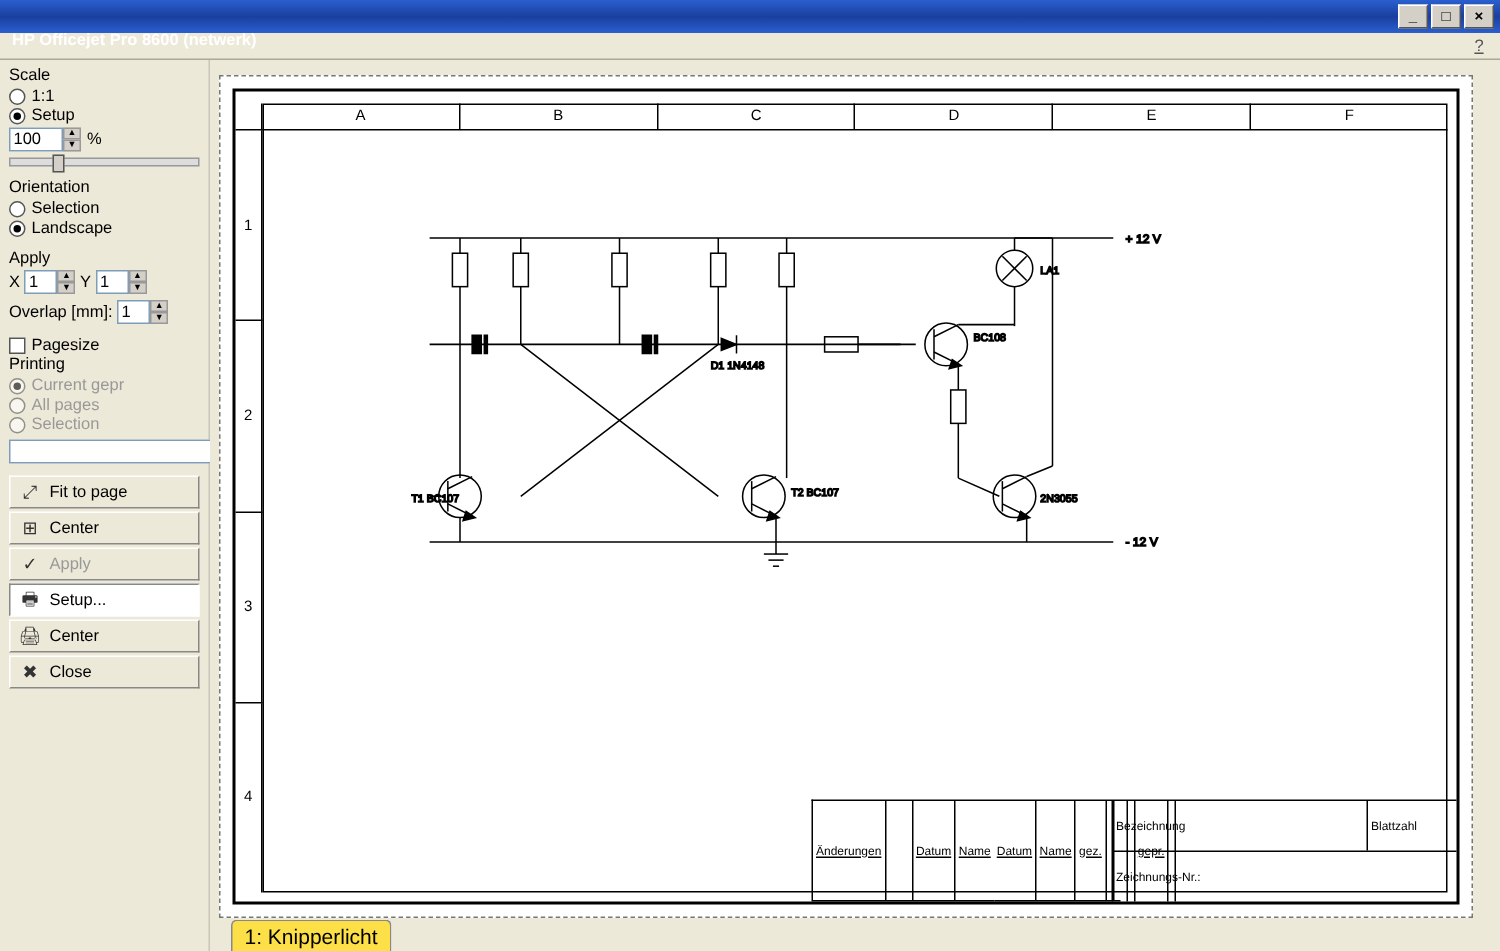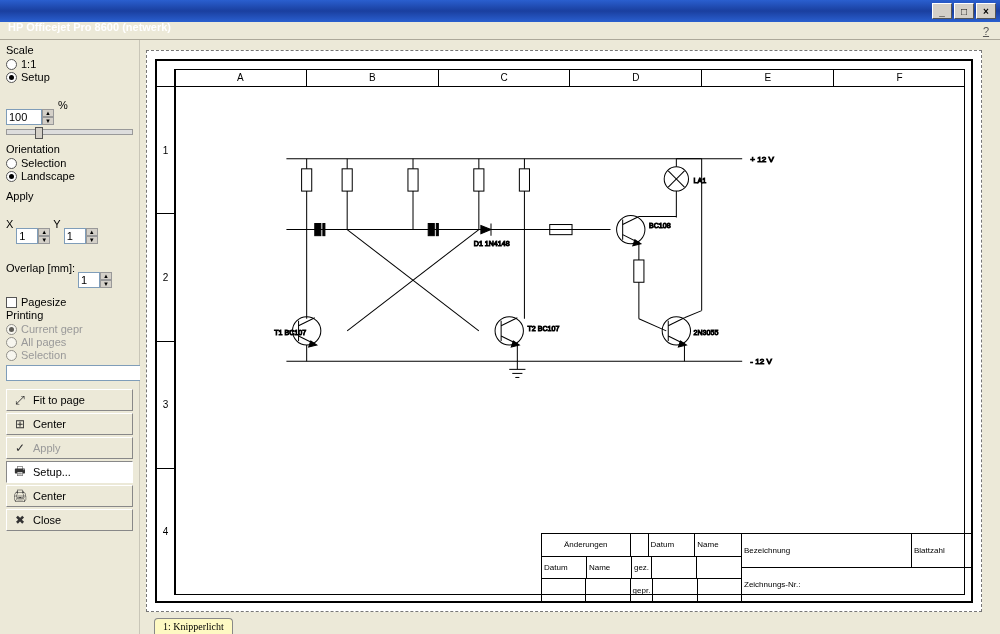--- a/index.html
+++ b/index.html
@@ -38,21 +38,21 @@
 
 
 .sidebar { width: 140px; padding: 4px 6px; background:#ece9d8; border-right:1px solid #c9c6b8;}
 .group { margin-bottom: 8px; }
 .group-title { margin-bottom:2px; }
 .radio-row, .check-row { display:flex; align-items:center; gap:4px; margin:1px 0; }
 .radio { width:11px; height:11px; border:1px solid #555; border-radius:50%; display:inline-flex; align-items:center; justify-content:center; background:#fff; }
 .radio .dot { width:5px; height:5px; background:#000; border-radius:50%; display:none; }
 .radio.checked .dot { display:block; }
 .check { width:11px; height:11px; border:1px solid #555; background:#fff; }
-.spin { display:inline-flex; align-items:flex-start;margin-top:24px; }
+.spin { display:inline-flex; align-items:flex-start; }
 .spin input { width:36px; height:16px; font-size:11px; padding:0 2px; border:1px solid #7f9db9; }
 .spin .arrows { display:flex; flex-direction:column; }
 .spin .ar { width:12px; height:8px; background:#d4d0c8; border:1px solid #999; font-size:6px; display:flex; align-items:center; justify-content:center; cursor:pointer;}
 .slider-row { display:flex; align-items:center; gap:2px; margin-top:4px;}
 .slider { flex:1; height:6px; background:#ddd; border:1px solid #999; position:relative; }
 .slider .thumb { position:absolute; left:22%; top:-3px; width:8px; height:12px; background:#d4d0c8; border:1px solid #555;}
 .banner-row { display:flex; align-items:center; gap:3px; }
 .browse { display:flex; align-items:center; margin-top:4px; }
 .browse input { flex:1; height:16px; border:1px solid #7f9db9; background:#fff;}
 .browse .btn { width:18px; height:16px; background:#d4d0c8; border:1px solid #999; text-align:center; font-size:9px; cursor:pointer;}
@@ -72,29 +72,29 @@
 .rowcell:last-child{border-bottom:none;}
 
 .colrow { position:absolute; left:18px; right:6px; top:8px; height:18px; display:flex; border-bottom:1px solid #000;}
 .colcell { flex:1; border-right:1px solid #000; display:flex; align-items:center; justify-content:center; font-size:10px;}
 .colcell:last-child{border-right:none;}
 
 .schematic { position:absolute; left:18px; top:26px; right:6px; bottom:6px; }
 .schematic svg { width:100%; height:100%; }
 
 .titleblock { position:absolute; right:0; bottom:0; width:430px; height:68px; border-top:1px solid #000; border-left:1px solid #000; font-size:8px; display:flex;}
-.tb-left { width:200px; border-right:1px solid #000; display:flex; flex-direction:column;}
+.tb-left { width:200px; border-right:1px solid #000; display:flex; flex-direction:row;text-decoration:underline;}
 .tb-row { flex:1; border-bottom:1px solid #000; display:flex;}
 .tb-row:last-child{border-bottom:none;}
 .tb-cell { border-right:1px solid #000; padding:1px 2px; display:flex; align-items:center;}
 .tb-cell:last-child{border-right:none;}
 .tb-right { flex:1; display:flex; flex-direction:column;}
 
 .tab-strip { height:22px; display:flex; align-items:flex-end; padding-left:8px;}
-.tab { background:#fef9c3; border:1px solid #888; border-top-left-radius:4px; border-top-right-radius:4px; border-bottom:none; padding:2px 8px; font-size:10px; cursor:pointer;font-family:Liberation Serif, serif;}
+.tab { background:#fde047; border:1px solid #888; border-top-left-radius:4px; border-top-right-radius:4px; border-bottom:none; padding:2px 8px; font-size:14px; cursor:pointer;}
 </style>
 </head>
 <body>
 
 <div class="titlebar">
   <span class="title">HP Officejet Pro 8600 (netwerk)</span>
   <div class="winbtn">_</div>
   <div class="winbtn">□</div>
   <div class="winbtn">×</div>
 </div>

